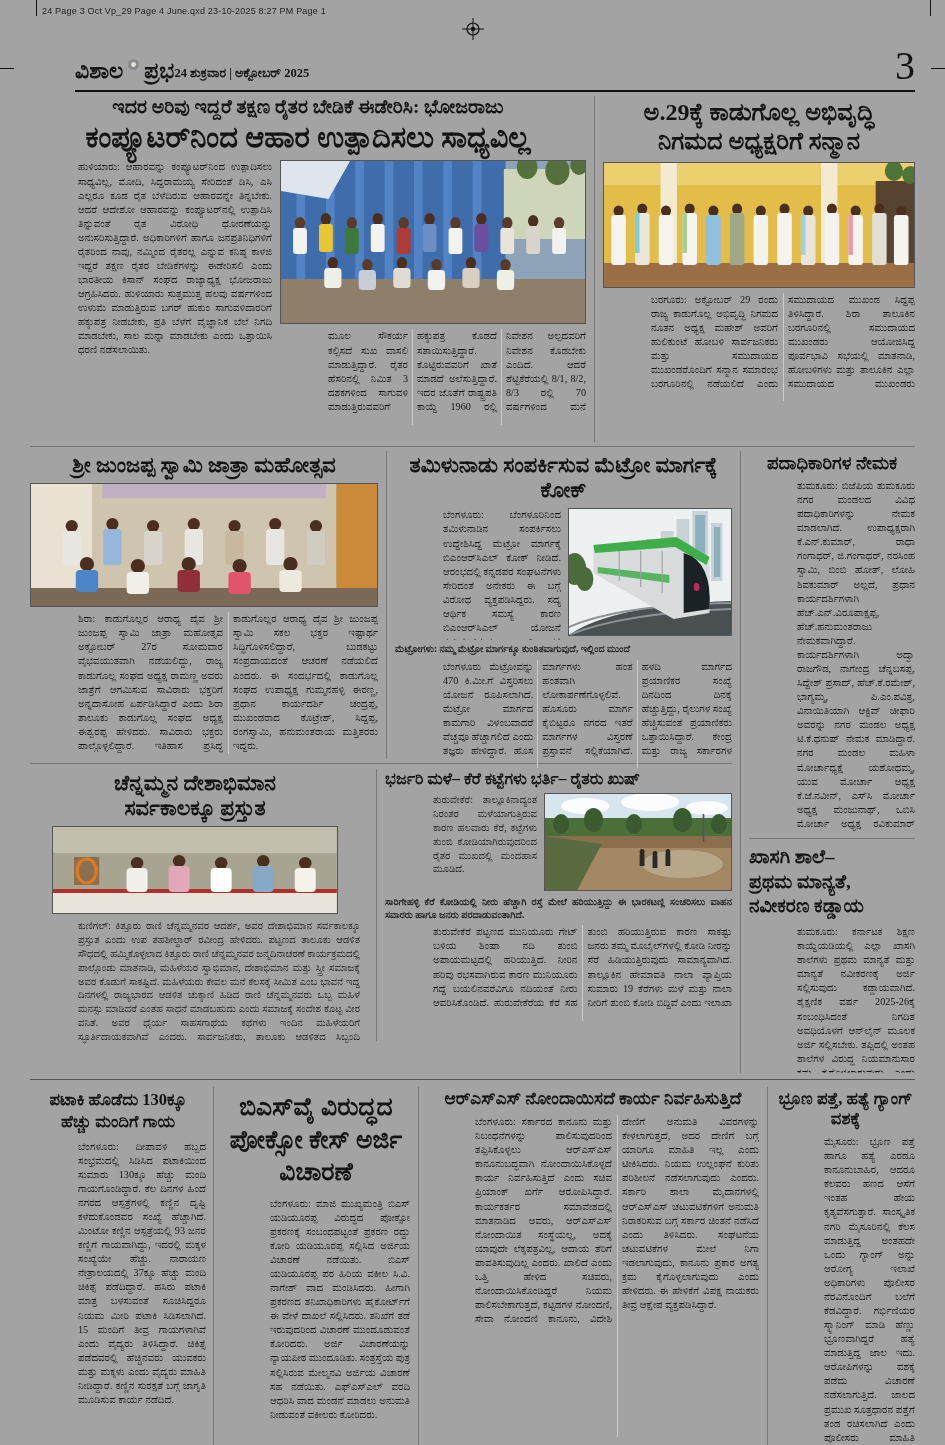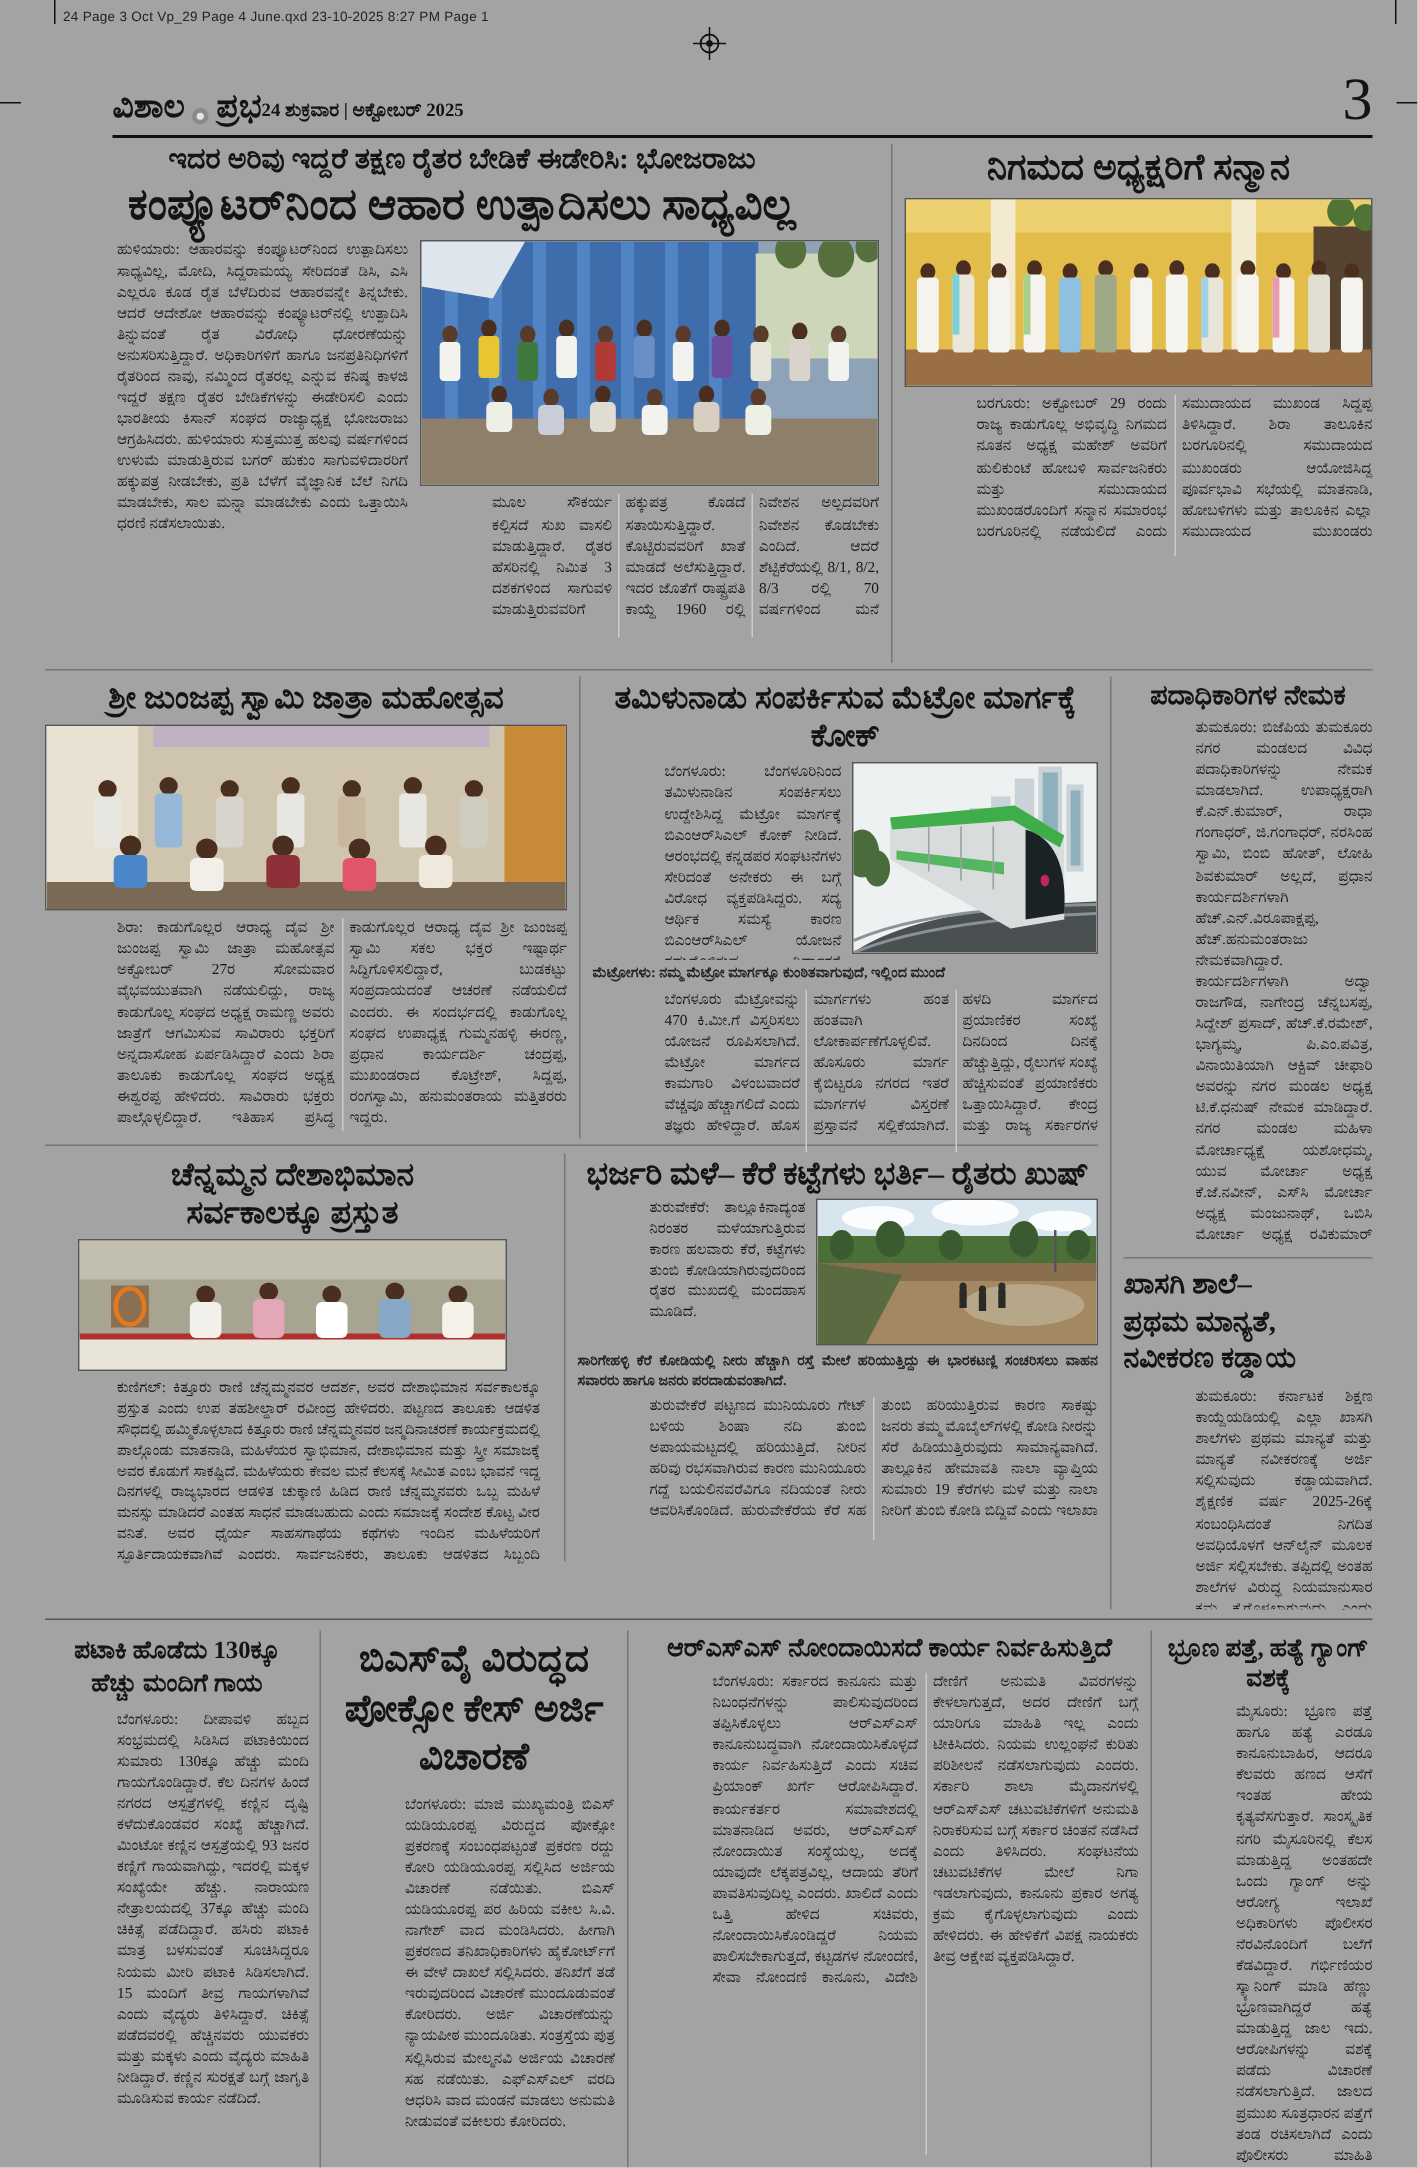--- a/index.html
+++ b/index.html
@@ -7,21 +7,21 @@
         font-family:"Liberation Serif", serif;color:#141414;overflow:hidden;}
   .slug{position:absolute;top:6px;left:42px;font-family:"Liberation Sans",sans-serif;
         font-size:9px;color:#222;letter-spacing:.2px;}
   .cropmark-left{position:absolute;left:36px;top:0;width:1px;height:16px;background:#111;}
   .cropmark-right{position:absolute;right:14px;top:0;width:1px;height:16px;background:#111;}
   .cropmark-side-l{position:absolute;left:0;top:68px;width:14px;height:1px;background:#111;}
   .cropmark-side-r{position:absolute;right:0;top:68px;width:14px;height:1px;background:#111;}
   .regmark{position:absolute;left:462px;top:18px;width:22px;height:22px;}
   .masthead{position:absolute;top:48px;left:75px;right:30px;display:flex;align-items:flex-end;
             border-bottom:2px solid #111;padding-bottom:6px;}
-  .logo{font-size:22px;font-weight:bold;display:flex;align-items:flex-end;gap:4px;}
+  .logo{font-size:22px;font-weight:bold;display:flex;align-items:flex-start;gap:4px;}
   .mast-date{flex:1;text-align:left;font-size:12.5px;font-weight:bold;padding-bottom:3px;}
   .pageno{font-size:40px;font-weight:normal;line-height:.9;}
   .content{position:absolute;top:96px;left:30px;right:30px;bottom:18px;}
   .hrule{border:0;border-top:1px solid #777;margin:4px 0;}
   .body-text{font-size:10.2px;line-height:1.38;text-align:justify;overflow:hidden;margin-left:48px;}
   .body-text::first-letter{}
   .cap{font-size:9.6px;line-height:1.3;text-align:justify;font-weight:bold;color:#222;}
   
   .row1{display:flex;height:346px;}
   .art-farmers{width:556px;padding-right:8px;border-right:1px solid #777;}
@@ -43,21 +43,21 @@
   .headline-md{font-size:21px;font-weight:bold;text-align:center;line-height:1.2;margin:2px 0 5px;}
   .junj-cols{column-count:2;column-gap:10px;column-rule:1px solid #ccc;height:142px;margin-top:5px;}
   .art-metro{flex:1;padding-left:8px;}
   .metro-top{display:flex;gap:7px;}
   .metro-intro{width:118px;height:132px;}
   .metro-cols{column-count:3;column-gap:9px;column-rule:1px solid #ccc;height:108px;margin-top:4px;}
   .row3{display:flex;height:272px;border-top:1px solid #777;padding-top:5px;margin-top:4px;}
   .art-chennamma{width:330px;padding-right:16px;border-right:1px solid #777;}
   .chen-body{height:126px;margin-top:5px;font-size:10px;}
   .art-rain{flex:1;padding-left:8px;}
-  .headline-rain{font-size:21px;font-weight:bold;text-align:center;line-height:1.15;margin:1px 0 5px;}
+  .headline-rain{font-size:16px;font-weight:bold;text-align:left;line-height:1.15;margin:1px 0 5px;}
   .rain-top{display:flex;gap:7px;}
   .rain-intro{width:104px;height:100px;font-size:10px;}
   .rain-cols{column-count:2;column-gap:10px;column-rule:1px solid #ccc;height:96px;margin-top:4px;}
   .right-rail{flex:1;padding-left:8px;display:flex;flex-direction:column;}
   .headline-rail{font-size:18px;font-weight:bold;text-align:center;margin:2px 0 5px;}
   .nemaka-body{height:352px;}
   .rail-div{border:0;border-top:1px solid #777;margin:7px 0 6px;}
   .headline-khasagi{font-size:19px;font-weight:bold;line-height:1.3;margin:0 0 6px;}
   .khasagi-body{height:148px;}
   
@@ -215,20 +215,21 @@
                 </g>
               </svg>
             </div>
             <div class="fb-cols body-text">ಮೂಲ ಸೌಕರ್ಯ ಕಲ್ಪಿಸದೆ ಸುಖ ವಾಸಲಿ ಮಾಡುತ್ತಿದ್ದಾರೆ. ರೈತರ ಹೆಸರಿನಲ್ಲಿ ನಿಮಿತ 3 ದಶಕಗಳಿಂದ ಸಾಗುವಳಿ ಮಾಡುತ್ತಿರುವವರಿಗೆ ಹಕ್ಕುಪತ್ರ ಕೊಡದೆ ಸತಾಯಿಸುತ್ತಿದ್ದಾರೆ. ಕೊಟ್ಟಿರುವವರಿಗೆ ಖಾತೆ ಮಾಡದೆ ಅಲೆಸುತ್ತಿದ್ದಾರೆ. ಇದರ ಜೊತೆಗೆ ರಾಷ್ಟ್ರಪತಿ ಕಾಯ್ದೆ 1960 ರಲ್ಲಿ ನಿವೇಶನ ಅಲ್ಪದವರಿಗೆ ನಿವೇಶನ ಕೊಡಬೇಕು ಎಂದಿದೆ. ಆದರೆ ಶೆಟ್ಟಿಕೆರೆಯಲ್ಲಿ 8/1, 8/2, 8/3 ರಲ್ಲಿ 70 ವರ್ಷಗಳಿಂದ ಮನೆ ಕಟ್ಟಿಕೊಂಡು ಜೀವನ ನಡೆಸುತ್ತಿರುವ ಬಡವರಿಗೆ ಇಲ್ಲಿಯವರೆಗೆ ಸ್ಥಳ ಮಂಜೂರು ಮಾಡಿ ದಾಖಲಾತಿಗಳನ್ನು ಮಾಡಿಕೊಟ್ಟಿಲ್ಲ. ಈ ಬಗ್ಗೆ ಅನೇಕ ಹೋರಾಟ ಮಾಡಿದರೂ ಕೂಡ ಸ್ಪಂದಿಸುತ್ತಿಲ್ಲ. ತಾಲೂಕು ಕಾರ್ಯಾಧ್ಯಕ್ಷ ಕರಿಯಪ್ಪ, ಟಿ.ಎಸ್.ಪ್ರಕಾಶ್, ಮಲ್ಲೇಶಣ್ಣ, ನೀಲಾ ಈರಣ್ಣ, ಓಬಳರಾಮಯ್ಯ, ಟಿ.ಎಸ್.ಶಿವಣ್ಣ, ಎನ್.ಜಿ.ದೇವಣ್ಣ, ಎಂ.ಶ್ರೀನಿವಾಸ್, ಎಚ್.ಪಿ.ಮಂಜುನಾಥ್, ಪುಟ್ಟಯ್ಯ, ಹಾದಿನ ತಿಮ್ಮಣ್ಣ, ಪೆದ್ದಾಜೋಡಿ, ದುರ್ಗಾರಾಮು, ಲಕ್ಷ್ಮಿ, ಹನುಮಂತ ರಾಜ್ ಆರಸ್, ಮಂಜುನಾಥ್, ಶ್ರೀನಿವಾಸ್, ಶ್ರೀಧರ್, ಗಂಗಾಧರಯ್ಯ ಸೇರಿದಂತೆ ಅನೇಕರು ಇದ್ದರು.</div>
           </div>
         </div>
       </div>
 
       <div class="art-sanman">
         <div class="headline-lg">
+          <div>ಅ.29ಕ್ಕೆ ಕಾಡುಗೊಲ್ಲ ಅಭಿವೃದ್ಧಿ</div>
           <div>ನಿಗಮದ ಅಧ್ಯಕ್ಷರಿಗೆ ಸನ್ಮಾನ</div>
         </div>
         <div class="photo-frame">
           <svg width="100%" height="124" viewBox="0 0 340 124" preserveAspectRatio="none">
             <rect width="340" height="124" fill="#e3bd49"></rect>
             <rect x="0" y="0" width="340" height="22" fill="#eccf6e"></rect>
             <rect x="62" y="0" width="18" height="124" fill="#f3ead0"></rect>
             <rect x="238" y="0" width="18" height="124" fill="#f3ead0"></rect>
             <rect x="298" y="18" width="42" height="106" fill="#574430"></rect>
             <g fill="#4f7436">

